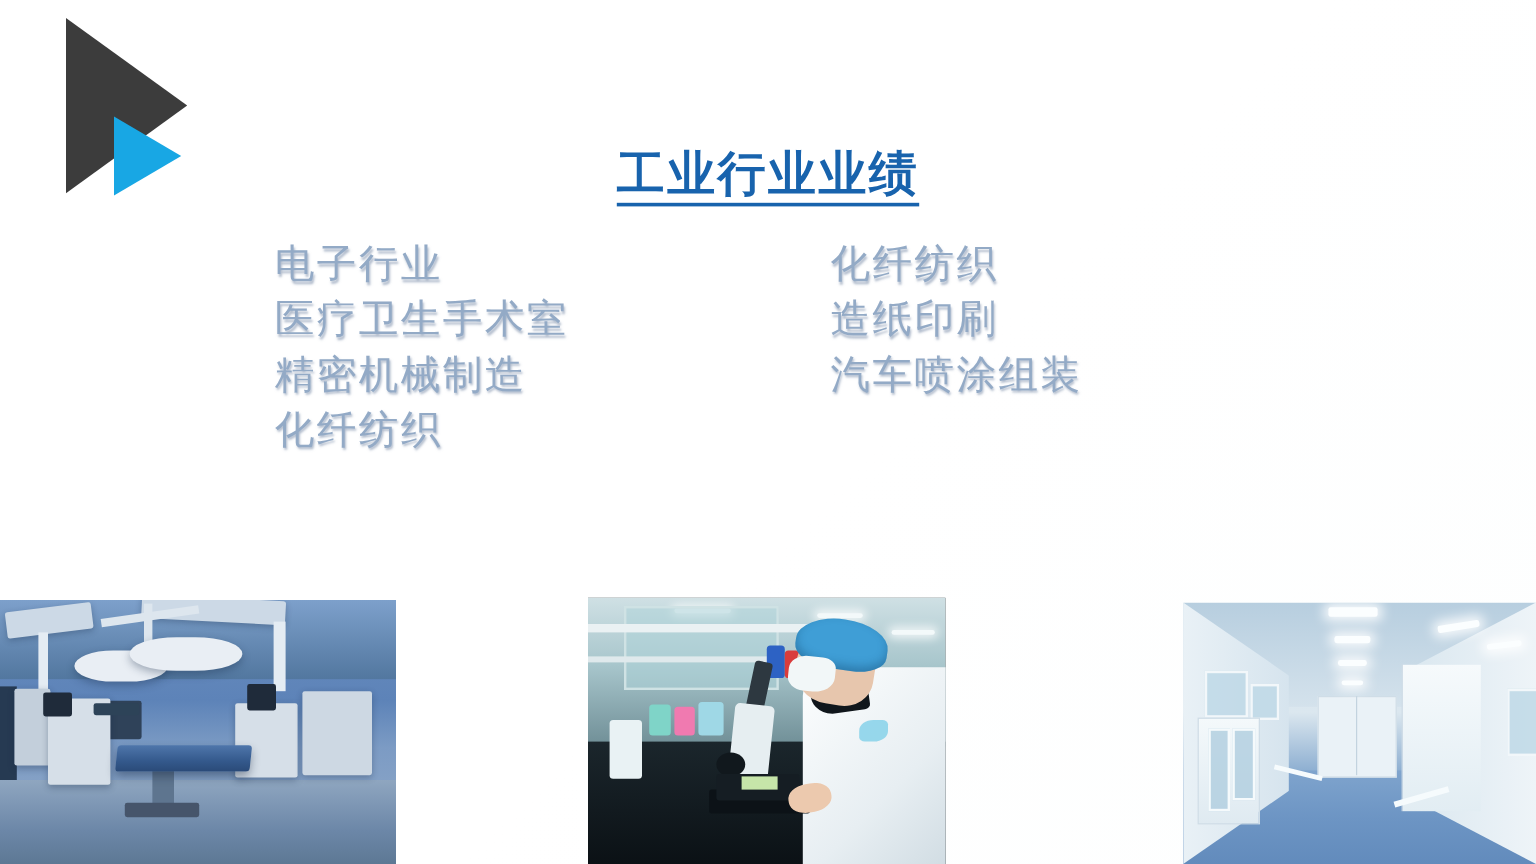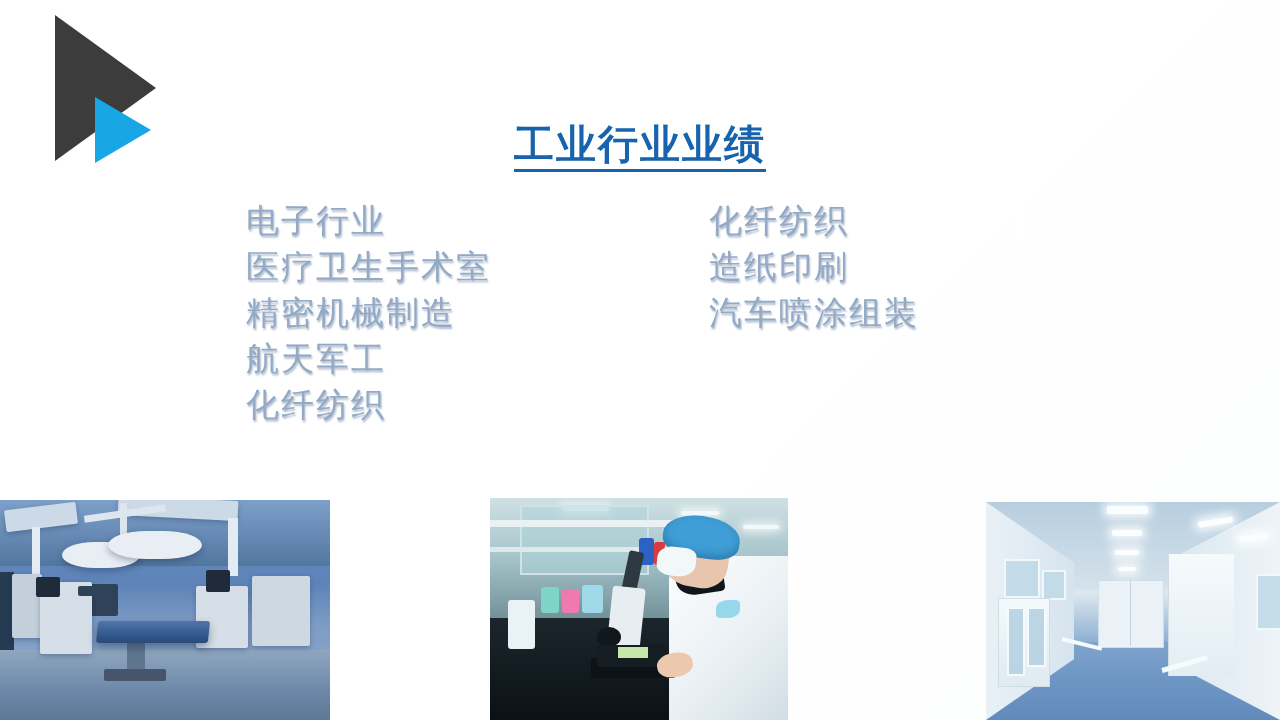--- a/index.html
+++ b/index.html
@@ -127,21 +127,21 @@
     letter-spacing: 2px;
   }
   .title span {
     border-bottom: 3px solid #1863ad;
     padding-bottom: 2px;
   }
 
   
   .lists {
     position: absolute;
-    left: 246px;
+    left: 229px;
     top: 198px;
     width: 860px;
     display: flex;
     gap: 218px;
   }
   .list-col {
     display: flex;
     flex-direction: column;
   }
   .list-item {
@@ -429,21 +429,20 @@
 
   <div class="title">
     <span>工业行业业绩</span>
   </div>
 
   <div class="lists">
     <div class="list-col left">
       <div class="list-item">电子行业</div>
       <div class="list-item">医疗卫生手术室</div>
       <div class="list-item">精密机械制造</div>
-      <div class="list-item">航天军工</div>
       <div class="list-item">化纤纺织</div>
     </div>
     <div class="list-col right">
       <div class="list-item">化纤纺织</div>
       <div class="list-item">造纸印刷</div>
       <div class="list-item">汽车喷涂组装</div>
     </div>
   </div>
 
   <div class="photo p1">

